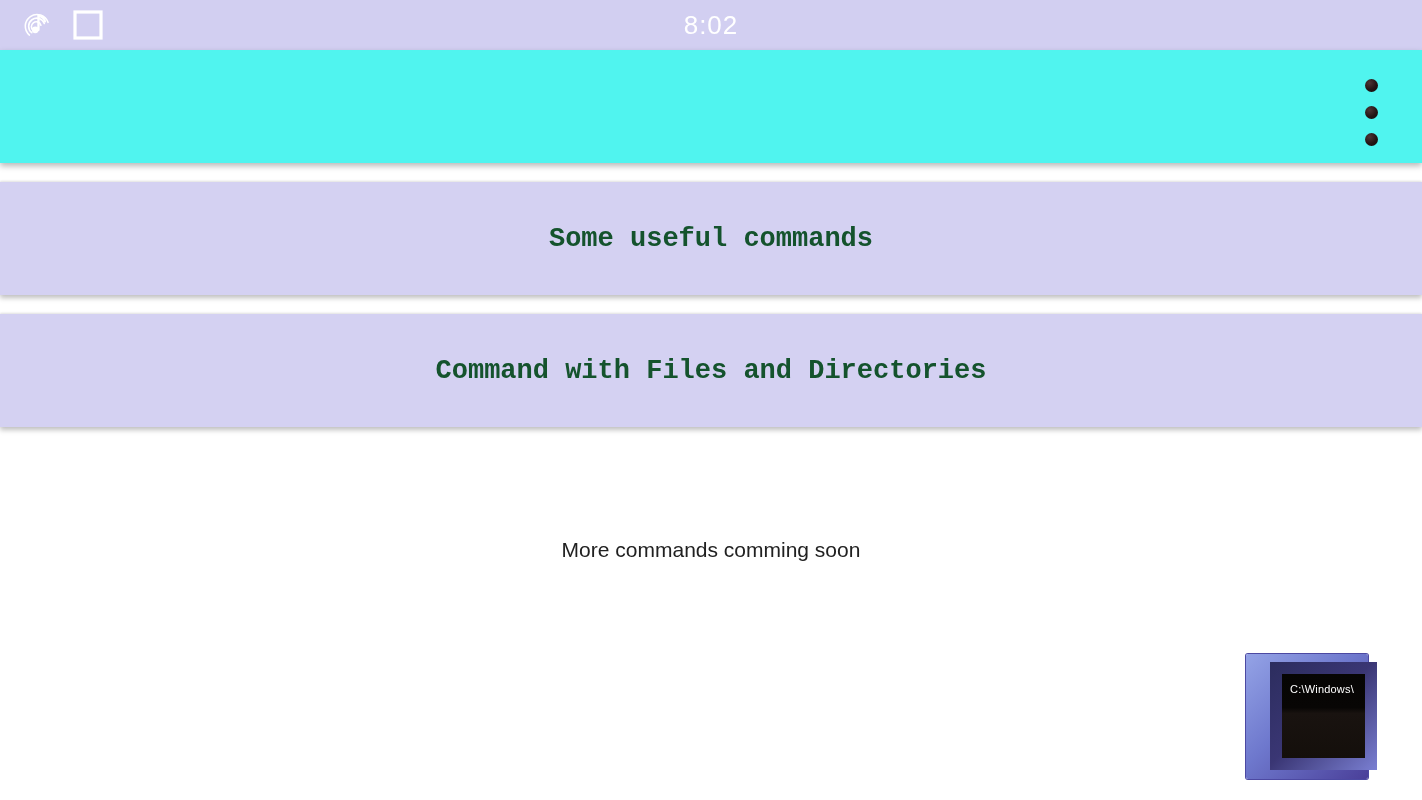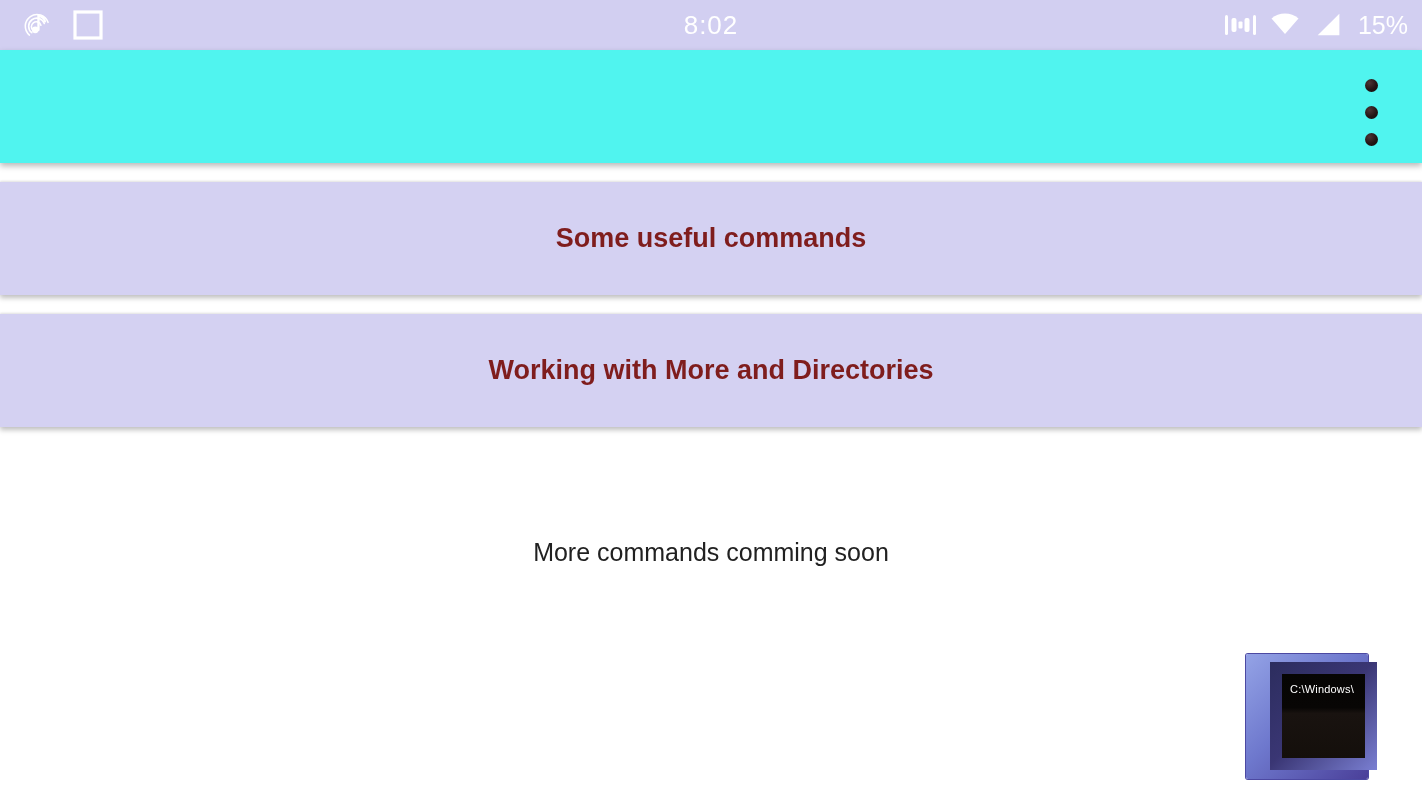--- a/index.html
+++ b/index.html
@@ -79,30 +79,31 @@
     background: #d4d1f2;
     display: flex;
     align-items: center;
     justify-content: center;
     box-shadow: 0 -1px 2px rgba(0,0,0,0.10), 0 3px 5px rgba(0,0,0,0.25);
     cursor: pointer;
   }
   .menu-card-label {
     font-size: 27px;
     font-weight: 700;
-    color: #7f1d1d;
+    color: #14532d;
+    font-family: Liberation Mono, monospace;
   }
 
   
   .footnote {
     position: absolute;
     left: 0; right: 0;
     top: 538px;
     text-align: center;
-    font-size: 25px;
+    font-size: 21px;
     color: #212121;
   }
 
   
   .cmd-logo {
     position: absolute;
     left: 1246px;
     top: 654px;
     width: 122px;
     height: 125px;
@@ -139,52 +140,36 @@
       <path d="M9.2 23.2 A 7.6 7.6 0 1 1 21 14.6" fill="none" stroke="#fff" stroke-width="1.5" stroke-linecap="round"></path>
       <path d="M10.8 21.4 A 4.6 4.6 0 1 1 17.8 16.2" fill="none" stroke="#fff" stroke-width="1.5" stroke-linecap="round"></path>
     </svg>
     <svg class="sicon" width="32" height="32" viewBox="0 0 32 32">
       <rect x="3" y="3" width="26" height="26" fill="none" stroke="#fff" stroke-width="3.2"></rect>
     </svg>
   </div>
 
   <div class="status-time">8:02</div>
 
-  <div class="status-right">
-    <svg class="sicon" width="34" height="34" viewBox="0 0 34 34">
-      <rect x="2" y="7" width="3" height="20" rx="1.5" fill="#fff"></rect>
-      <rect x="8.5" y="10" width="5" height="14" rx="2" fill="#fff"></rect>
-      <rect x="15.5" y="13.5" width="4" height="7" rx="1" fill="#fff"></rect>
-      <rect x="21.5" y="10" width="5" height="14" rx="2" fill="#fff"></rect>
-      <rect x="30" y="7" width="3" height="20" rx="1.5" fill="#fff"></rect>
-    </svg>
-    <svg class="sicon" width="38" height="34" viewBox="0 0 34 34">
-      <path d="M17 26 L3.5 10.5 A 20.5 20.5 0 0 1 30.5 10.5 Z" fill="#fff"></path>
-    </svg>
-    <svg class="sicon" width="32" height="34" viewBox="0 0 34 34">
-      <path d="M5 28 L28 28 L28 5 Z" fill="#fff"></path>
-    </svg>
-    <span class="battery-text">15%</span>
-  </div>
 </div>
 
 <div class="app-bar">
   <div class="overflow-menu">
     <span class="overflow-dot"></span>
     <span class="overflow-dot"></span>
     <span class="overflow-dot"></span>
   </div>
 </div>
 
 <div class="menu-card">
   <span class="menu-card-label">Some useful commands</span>
 </div>
 
 <div class="menu-card">
-  <span class="menu-card-label">Working with More and Directories</span>
+  <span class="menu-card-label">Command with Files and Directories</span>
 </div>
 
 <div class="footnote">More commands comming soon</div>
 
 <div class="cmd-logo">
   <div class="cmd-bevel">
     <div class="cmd-screen">C:\Windows\</div>
   </div>
 </div>
 

